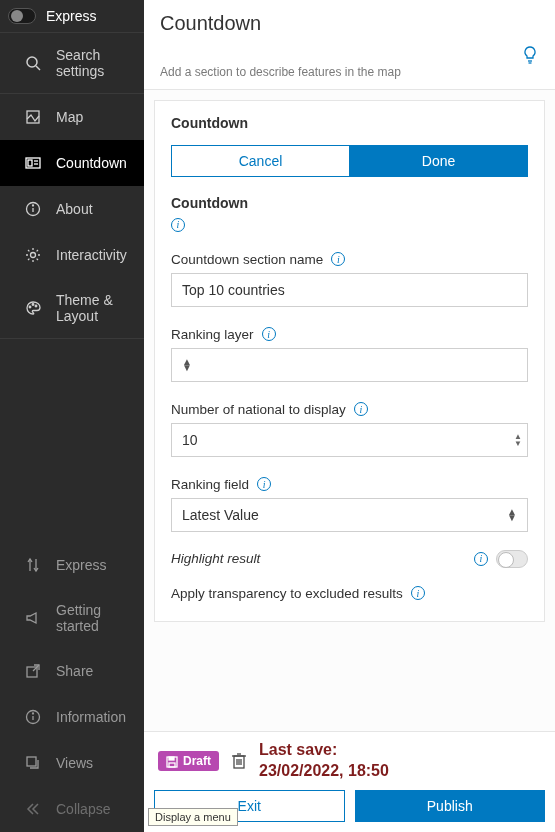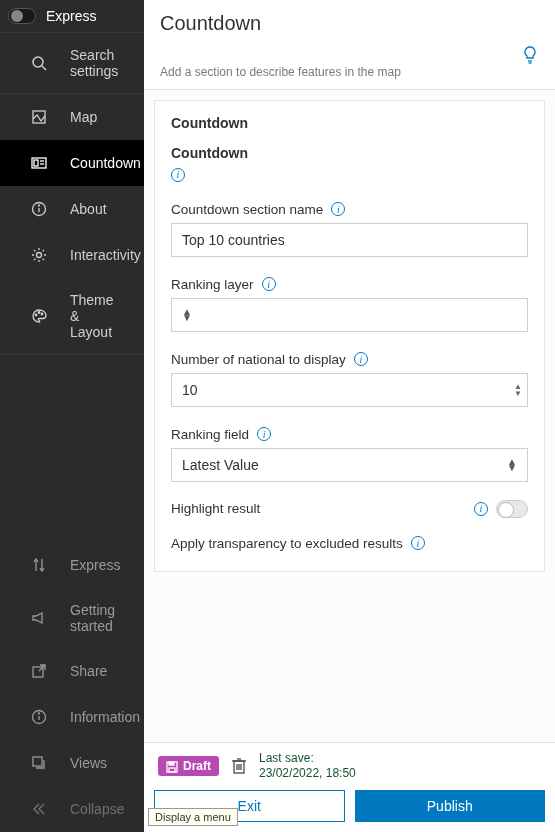--- a/index.html
+++ b/index.html
@@ -20,22 +20,22 @@
     color: #cfcfcf;
     display: flex;
     flex-direction: column;
     flex-shrink: 0;
   }
   .sidebar-top { flex: 1; }
   .sidebar-bottom {}
   .sb-row {
     display: flex;
     align-items: center;
-    gap: 22px;
-    padding: 14px 30px;
+    gap: 14px;
+    padding: 14px 24px;
     font-size: 14px;
     color: #cfcfcf;
     cursor: pointer;
   }
   .sb-row .icon { width: 18px; height: 18px; display:flex;align-items:center;justify-content:center; flex-shrink:0; }
   .sb-row.express-toggle { padding: 8px 8px; gap: 10px; }
   .toggle-pill {
     width: 28px; height: 16px; border-radius: 8px; background: #1a1a1a; border:1px solid #555; position:relative;
   }
   .toggle-pill::after {
@@ -96,21 +96,21 @@
     display:flex; align-items:center; justify-content:space-between;
   }
   .number-input-wrap { position:relative; }
   .stepper {
     position:absolute; right:6px; top:50%; transform:translateY(-50%);
     display:flex; flex-direction:column; gap:0;
   }
   .stepper span { font-size:8px; line-height:7px; color:#666; cursor:pointer;}
   .select-caret { font-size:10px; color:#555; display:flex;flex-direction:column;line-height:6px;}
   .toggle-row { display:flex; align-items:center; justify-content:space-between; margin-top:18px; }
-  .toggle-row .left { display:flex; align-items:flex-start; gap:8px;}
+  .toggle-row .left { display:flex; align-items:flex-start; gap:8px;font-style:italic;}
   .switch {
     width:32px; height:18px; border-radius:9px; background:#e8e8e8; border:1px solid #ccc; position:relative; cursor:pointer;
   }
   .switch::after {
     content:""; position:absolute; left:1px; top:1px; width:14px;height:14px;border-radius:50%;background:#fff;border:1px solid #bbb;
   }
   .slider-wrap { margin-top:18px; }
   .slider-header { display:flex; align-items:center; gap:8px; }
   .slider-area { position:relative; height:44px; margin-top:6px;}
   .slider-value { position:absolute; right:64px; top:0; font-size:13px; color:#323232;}
@@ -121,21 +121,21 @@
   .footer {
     border-top:1px solid #e5e5e5;
     padding: 8px 10px 10px 10px;
     background:#fff;
   }
   .status-row { display:flex; align-items:center; gap:12px; margin-bottom:8px; padding-left:4px;}
   .draft-badge {
     background:#b749b0; color:#fff; font-size:12px; font-weight:600; padding:3px 8px; border-radius:3px; display:flex; align-items:flex-end; gap:5px;
   }
   .trash { color:#4a4a4a; cursor:pointer; }
-  .last-save { font-size:12px; color:#14532d; line-height:1.3;}
+  .last-save { font-size:16px; color:#7f1d1d; line-height:1.3;font-weight:bold;}
   .footer-btns { display:flex; gap:10px; }
   .footer-btns button {
     flex:1; height:32px; font-size:14px; cursor:pointer;
   }
   .footer-btns .exit { background:#fff; border:1px solid #0079c1; color:#0079c1; }
   .footer-btns .publish { background:#0079c1; border:1px solid #0079c1; color:#fff; }
   
   .scroll-area::-webkit-scrollbar { width:10px; }
   .scroll-area::-webkit-scrollbar-thumb { background:#ccc; border-radius:5px; }
   
@@ -296,20 +296,24 @@
           </svg>
       </span>
     </div>
   </div>
 
   <div class="scroll-area">
     <div class="scroll-inner">
 
       <div class="sec-title">Countdown</div>
 
+      <div class="btn-row">
+        <button>Cancel</button>
+        <button class="primary">Done</button>
+      </div>
 
       <div class="subhead-row">
         <span class="subhead">Countdown</span>
       </div>
       <span class="info-circle">i</span>
 
       <div class="field-group">
         <div class="field-label-row">
           <span class="field-label">Countdown section name</span>
           <span class="info-circle">i</span>

